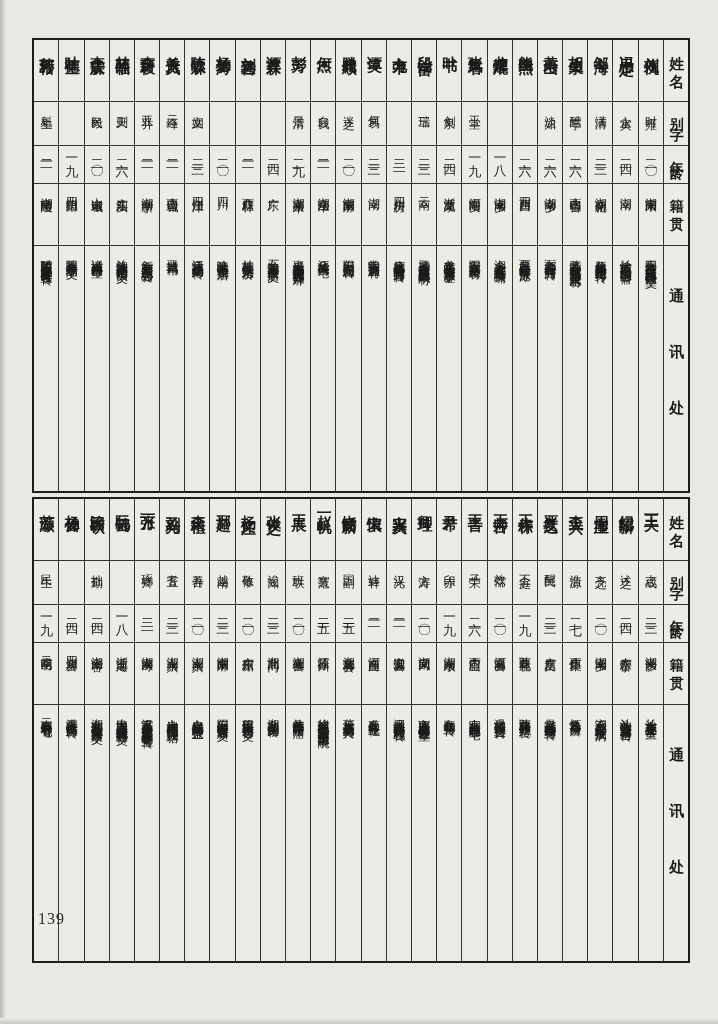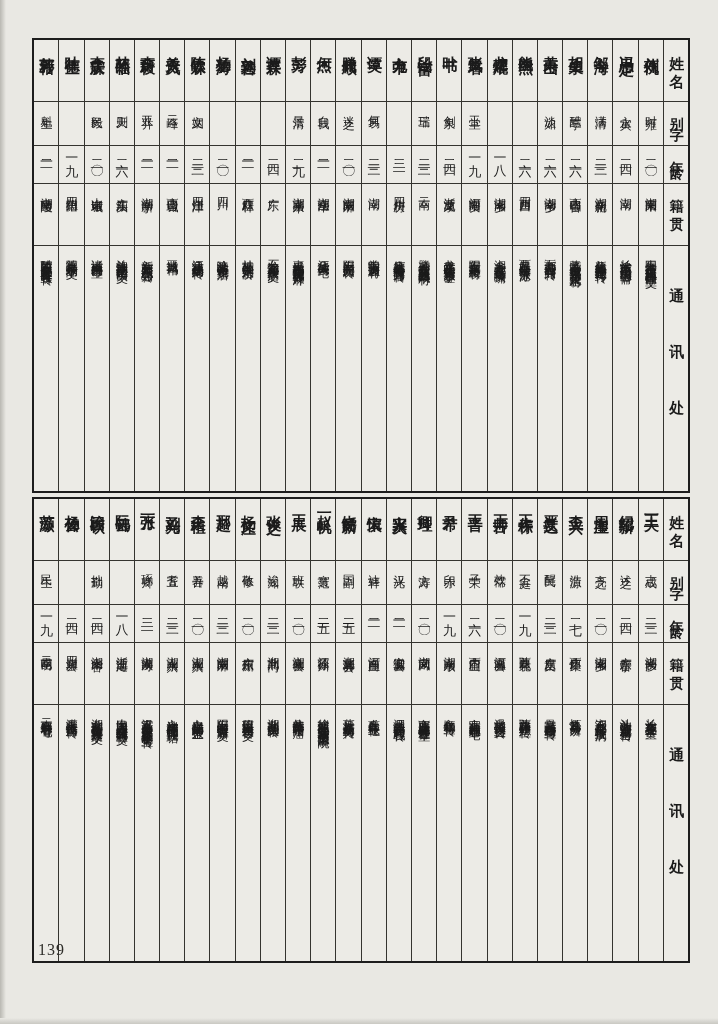--- a/index.html
+++ b/index.html
@@ -49,21 +49,21 @@
   .c-age .vtext{font-size:13px;letter-spacing:4px;}
   .c-native .vtext{font-size:12px;letter-spacing:1px;}
   .c-contact .vtext{font-size:12px;letter-spacing:1px;}
   .header-col .vtext{font-weight:700;}
   .header-col .c-name .vtext{letter-spacing:18px;font-size:15px;}
   .header-col .c-alias .vtext{letter-spacing:9px;font-size:14px;}
   .header-col .c-age .vtext{letter-spacing:5px;font-size:14px;}
   .header-col .c-native .vtext{letter-spacing:18px;font-size:14px;}
   .header-col .c-contact .vtext{letter-spacing:56px;font-size:15px;padding-top:26px;}
   .page-number{
-    position:absolute;left:38px;top:941px;
+    position:absolute;left:38px;top:910px;
     font-size:16px;color:#2e2d29;letter-spacing:1px;
   }
 </style>
 </head>
 <body>
 
 <div class="page-edge-left"></div>
 <div class="page-edge-bottom"></div>
 
 <div class="grid t0">

